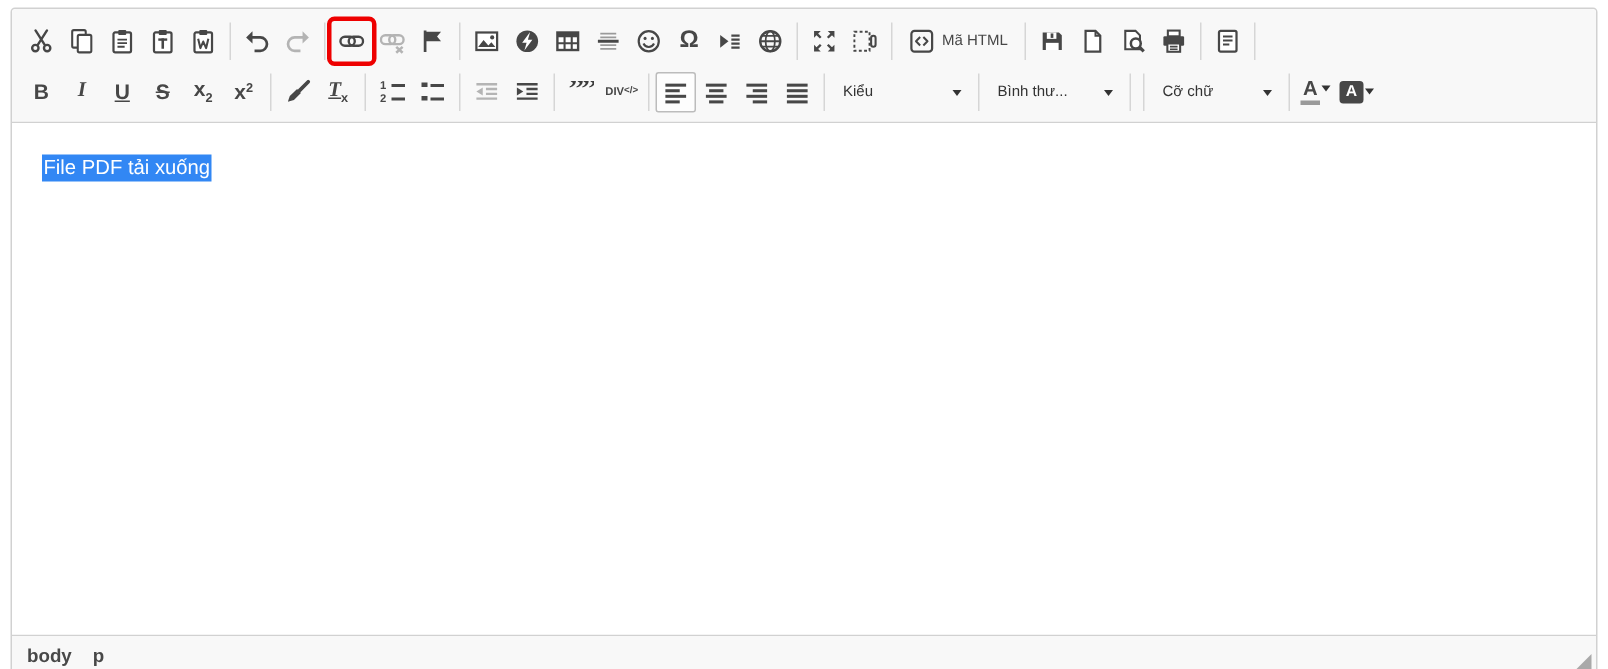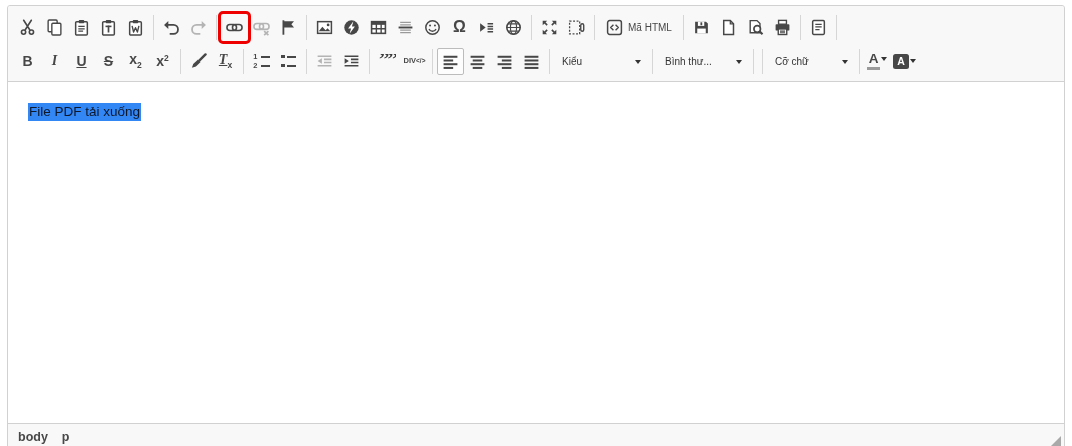--- a/index.html
+++ b/index.html
@@ -39,21 +39,21 @@
         color:#333; font-size:10px; cursor:pointer; flex:none; }
   .darr { width:0; height:0; border:3.5px solid transparent; border-top:4.5px solid #333; margin-top:5px; flex:none; }
   .clrbtn { display:flex; align-items:flex-start; gap:1px; padding:2px 3px; cursor:pointer; flex:none; }
   .clrA { display:flex; flex-direction:column; align-items:center; }
   .clrA b { font-size:13.5px; color:#474747; line-height:14px; }
   .clrbar { width:13px; height:2.5px; background:#9a9a9a; margin-top:1px; }
   .bgbox { width:16px; height:15px; background:#474747; border-radius:2.5px; display:flex; align-items:center; justify-content:center; }
   .bgbox b { color:#fff; font-size:10.5px; line-height:1; }
   .content { background:#fff; height:301px; padding:22px 20px; font-size:13.5px; color:#333; cursor:text; }
   .content p { margin:0; }
-  .selected { background:#3287f4; color:#0f172a; padding:1px 1px 2px; }
+  .selected { background:#3287f4; color:#ffffff; padding:1px 1px 2px; }
   .statusbar { background:#f8f8f8; border-top:1px solid #d1d1d1; height:26px; display:flex; align-items:center;
                padding:0 10px; position:relative; border-radius:0 0 3px 3px;margin-top:40px; }
   .pathitem { font-size:12.5px; font-weight:bold; color:#484848; margin-right:14px; cursor:pointer; }
   .resize { position:absolute; right:3px; bottom:3px; width:0; height:0;
             border-left:10px solid transparent; border-bottom:10px solid #a9a9a9; cursor:se-resize; }
 </style>
 </head>
 <body>
 
 <div class="wrap">

